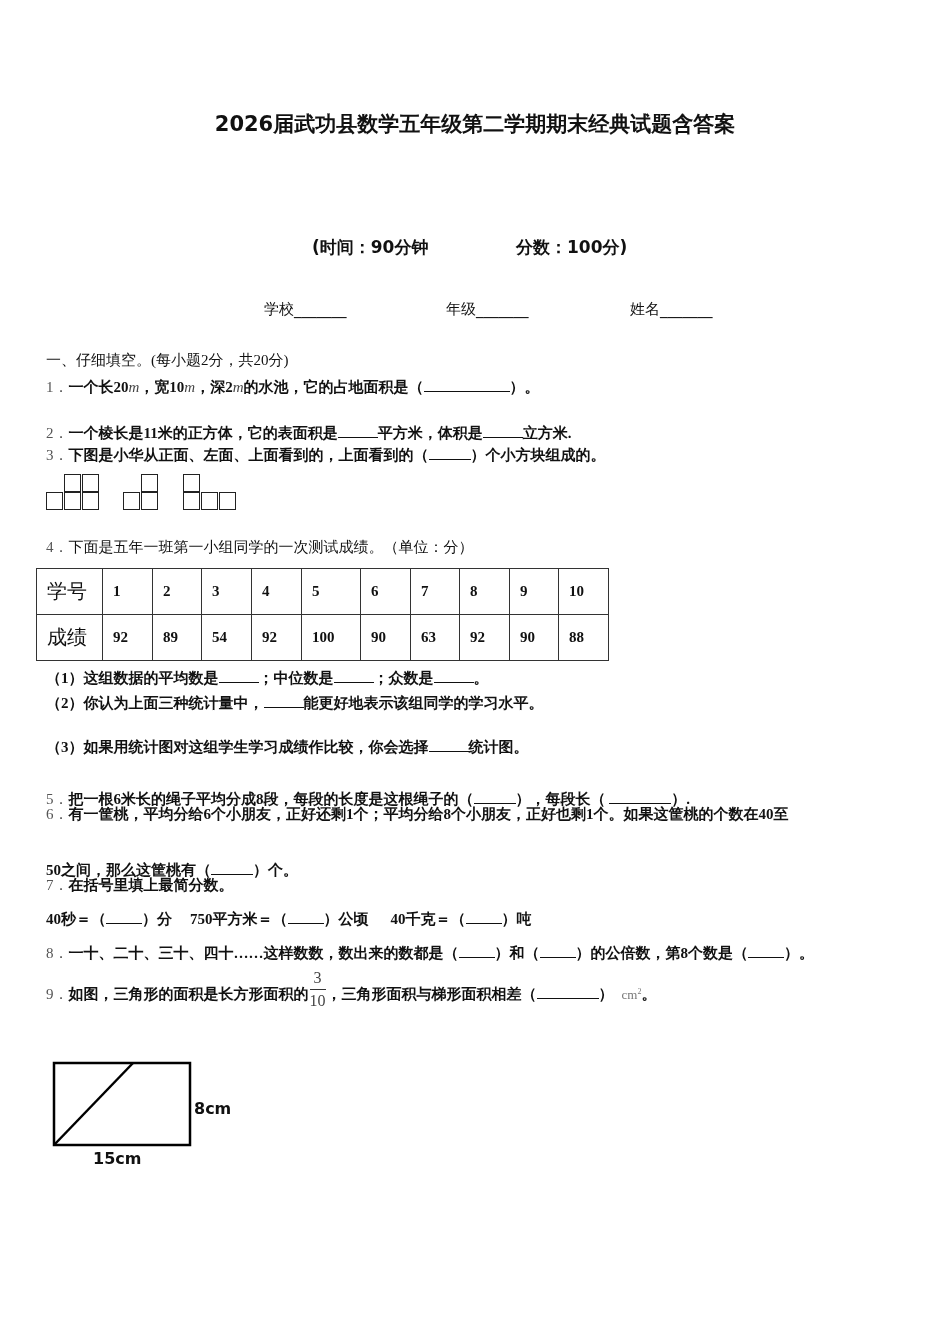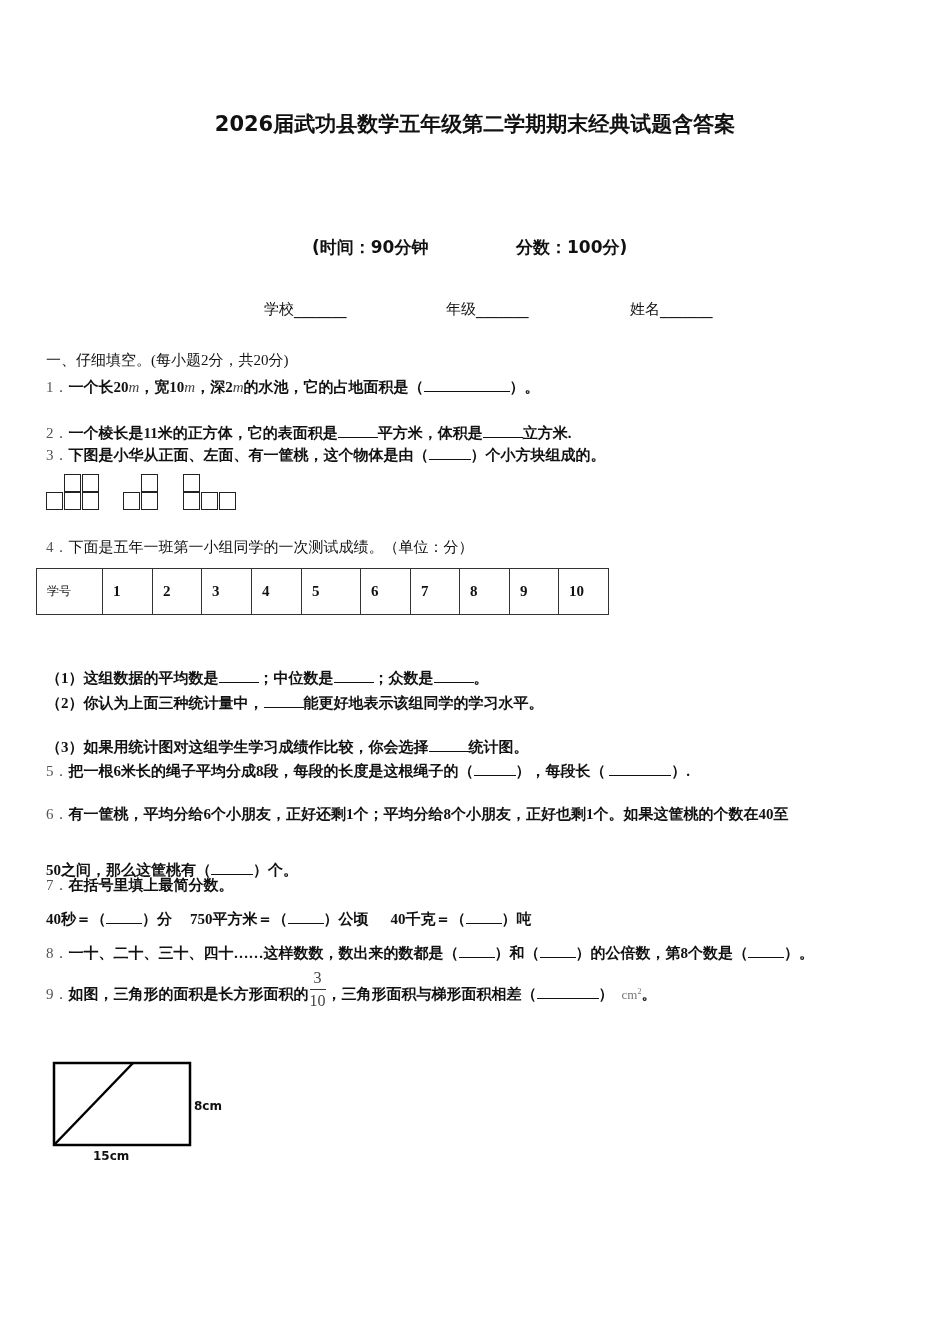--- a/index.html
+++ b/index.html
@@ -31,28 +31,28 @@
   .fig-views { position: absolute; left: 46px; top: 474px; }
   .sq { position: absolute; width: 17px; height: 18px; border: 1.5px solid #222; box-sizing: border-box; }
   table.scores {
     position: absolute; left: 36px; top: 568px; border-collapse: collapse;
     font-size: 15px;
   }
   table.scores td {
     border: 1.5px solid #333; height: 45px; padding: 0 0 0 10px; text-align: left;
     font-weight: bold; vertical-align: middle;
   }
-  table.scores td.hdr { font-weight: normal; font-family: "DejaVu Sans", sans-serif; font-size: 12px; margin-top: 23px; }
+  table.scores td.hdr { font-weight: normal; font-family: "DejaVu Sans", sans-serif; font-size: 20px; margin-top: 23px; }
   .frac { display: inline-block; vertical-align: middle; text-align: center; line-height: 1; margin: 0 1px; position: relative; top: -6px; }
   .frac .n { display: block; font-size: 16px; padding-bottom: 3px; border-bottom: 1px solid #333; color:#444; }
   .frac .d { display: block; font-size: 16px; padding-top: 3px; color:#444; }
   .unit { color: #777; font-size: 13px; }
   .unit sup { font-size: 8px; }
   .rect-fig { position: absolute; left: 46px; top: 1056px; }
-  .lbl { position: absolute; font-family: "DejaVu Sans", sans-serif; font-weight: bold; font-size: 12px; }
+  .lbl { position: absolute; font-family: "DejaVu Sans", sans-serif; font-weight: bold; font-size: 16px; }
 </style>
 </head>
 <body>
 
 <div class="title">2026届武功县数学五年级第二学期期末经典试题含答案</div>
 
 <div class="meta">
   <span class="t">(时间：90分钟</span>
   <span class="s">分数：100分)</span>
 </div>
@@ -67,21 +67,21 @@
 
 <div class="line" style="top:377px">
   <span class="qnum">1．</span><span class="b">一个长20</span><i style="color:#444">m</i><span class="b">，宽10</span><i style="color:#444">m</i><span class="b">，深2</span><i style="color:#444">m</i><span class="b">的水池，它的占地面积是（</span><span class="blank" style="width:86px"></span><span class="b">）。</span>
 </div>
 
 <div class="line" style="top:423px">
   <span class="qnum">2．</span><span class="b">一个棱长是11米的正方体，它的表面积是</span><span class="blank" style="width:40px"></span><span class="b">平方米，体积是</span><span class="blank" style="width:40px"></span><span class="b">立方米.</span>
 </div>
 
 <div class="line" style="top:445px">
-  <span class="qnum">3．</span><span class="b">下图是小华从正面、左面、有一筐桃，这个物体是由（</span><span class="blank" style="width:42px"></span><span class="b">）个小方块组成的。</span>
+  <span class="qnum">3．</span><span class="b">下图是小华从正面、左面、上面看到的，上面看到的（</span><span class="blank" style="width:42px"></span><span class="b">）个小方块组成的。</span>
 </div>
 
 <div class="fig-views">
 
   <div>
     <div class="sq" style="left:18px;top:0"></div>
     <div class="sq" style="left:36px;top:0"></div>
     <div class="sq" style="left:0;top:18px"></div>
     <div class="sq" style="left:18px;top:18px"></div>
     <div class="sq" style="left:36px;top:18px"></div>
@@ -113,36 +113,49 @@
     <td style="width:38px">2</td>
     <td style="width:39px">3</td>
     <td style="width:39px">4</td>
     <td style="width:48px">5</td>
     <td style="width:39px">6</td>
     <td style="width:38px">7</td>
     <td style="width:39px">8</td>
     <td style="width:38px">9</td>
     <td style="width:39px">10</td>
   </tr>
+  <tr>
+    <td class="hdr">成绩</td>
+    <td>92</td>
+    <td>89</td>
+    <td>54</td>
+    <td>92</td>
+    <td>100</td>
+    <td>90</td>
+    <td>63</td>
+    <td>92</td>
+    <td>90</td>
+    <td>88</td>
+  </tr>
 </tbody>
   </table>
 
 <div class="line b" style="top:668px">
   <span>（1）这组数据的平均数是</span><span class="blank" style="width:40px"></span><span>；中位数是</span><span class="blank" style="width:40px"></span><span>；众数是</span><span class="blank" style="width:40px"></span><span>。</span>
 </div>
 
 <div class="line b" style="top:693px">
   <span>（2）你认为上面三种统计量中，</span><span class="blank" style="width:40px"></span><span>能更好地表示该组同学的学习水平。</span>
 </div>
 
 <div class="line b" style="top:737px">
   <span>（3）如果用统计图对这组学生学习成绩作比较，你会选择</span><span class="blank" style="width:40px"></span><span>统计图。</span>
 </div>
 
-<div class="line" style="top:761px">
+<div class="line" style="top:789px">
   <span class="qnum">5．</span><span class="b">把一根6米长的绳子平均分成8段，每段的长度是这根绳子的（</span><span class="blank" style="width:42px"></span><span class="b">），每段长（ </span><span class="blank" style="width:62px"></span><span class="b">）.</span>
 </div>
 
 <div class="line" style="top:805px">
   <span class="qnum">6．</span><span class="b">有一筐桃，平均分给6个小朋友，正好还剩1个；平均分给8个小朋友，正好也剩1个。如果这筐桃的个数在40至</span>
 </div>
 <div class="line" style="top:860px">
   <span class="b">50之间，那么这筐桃有（</span><span class="blank" style="width:42px"></span><span class="b">）个。</span>
 </div>
 

